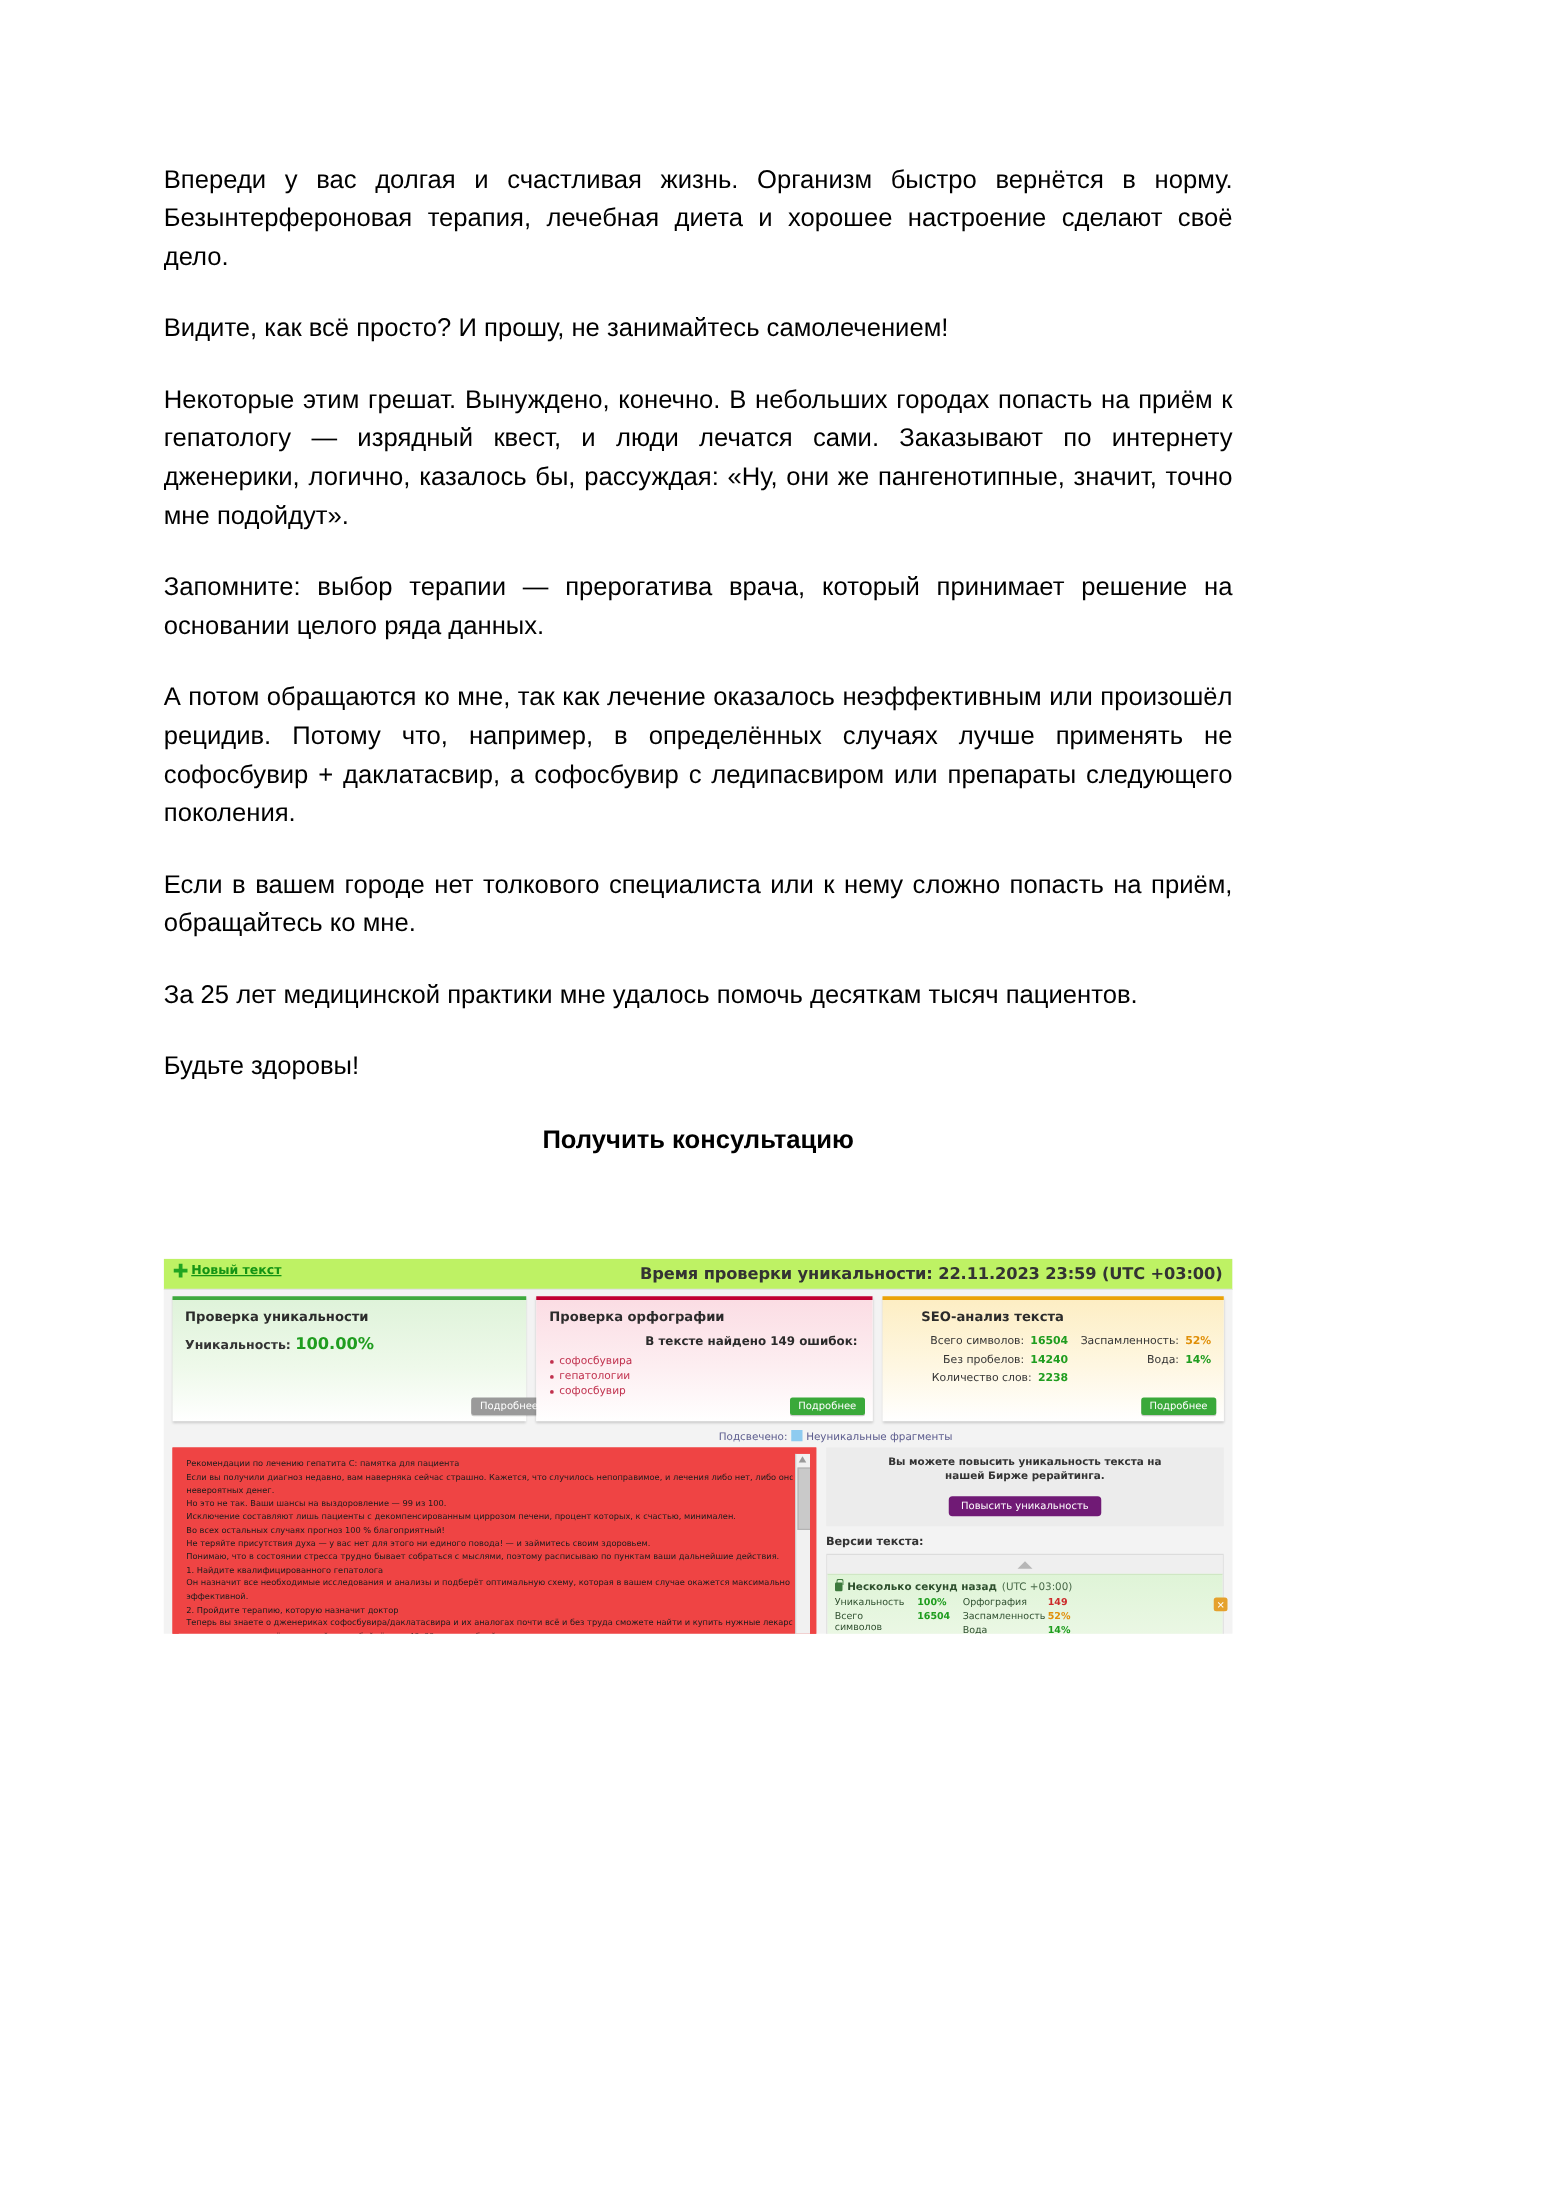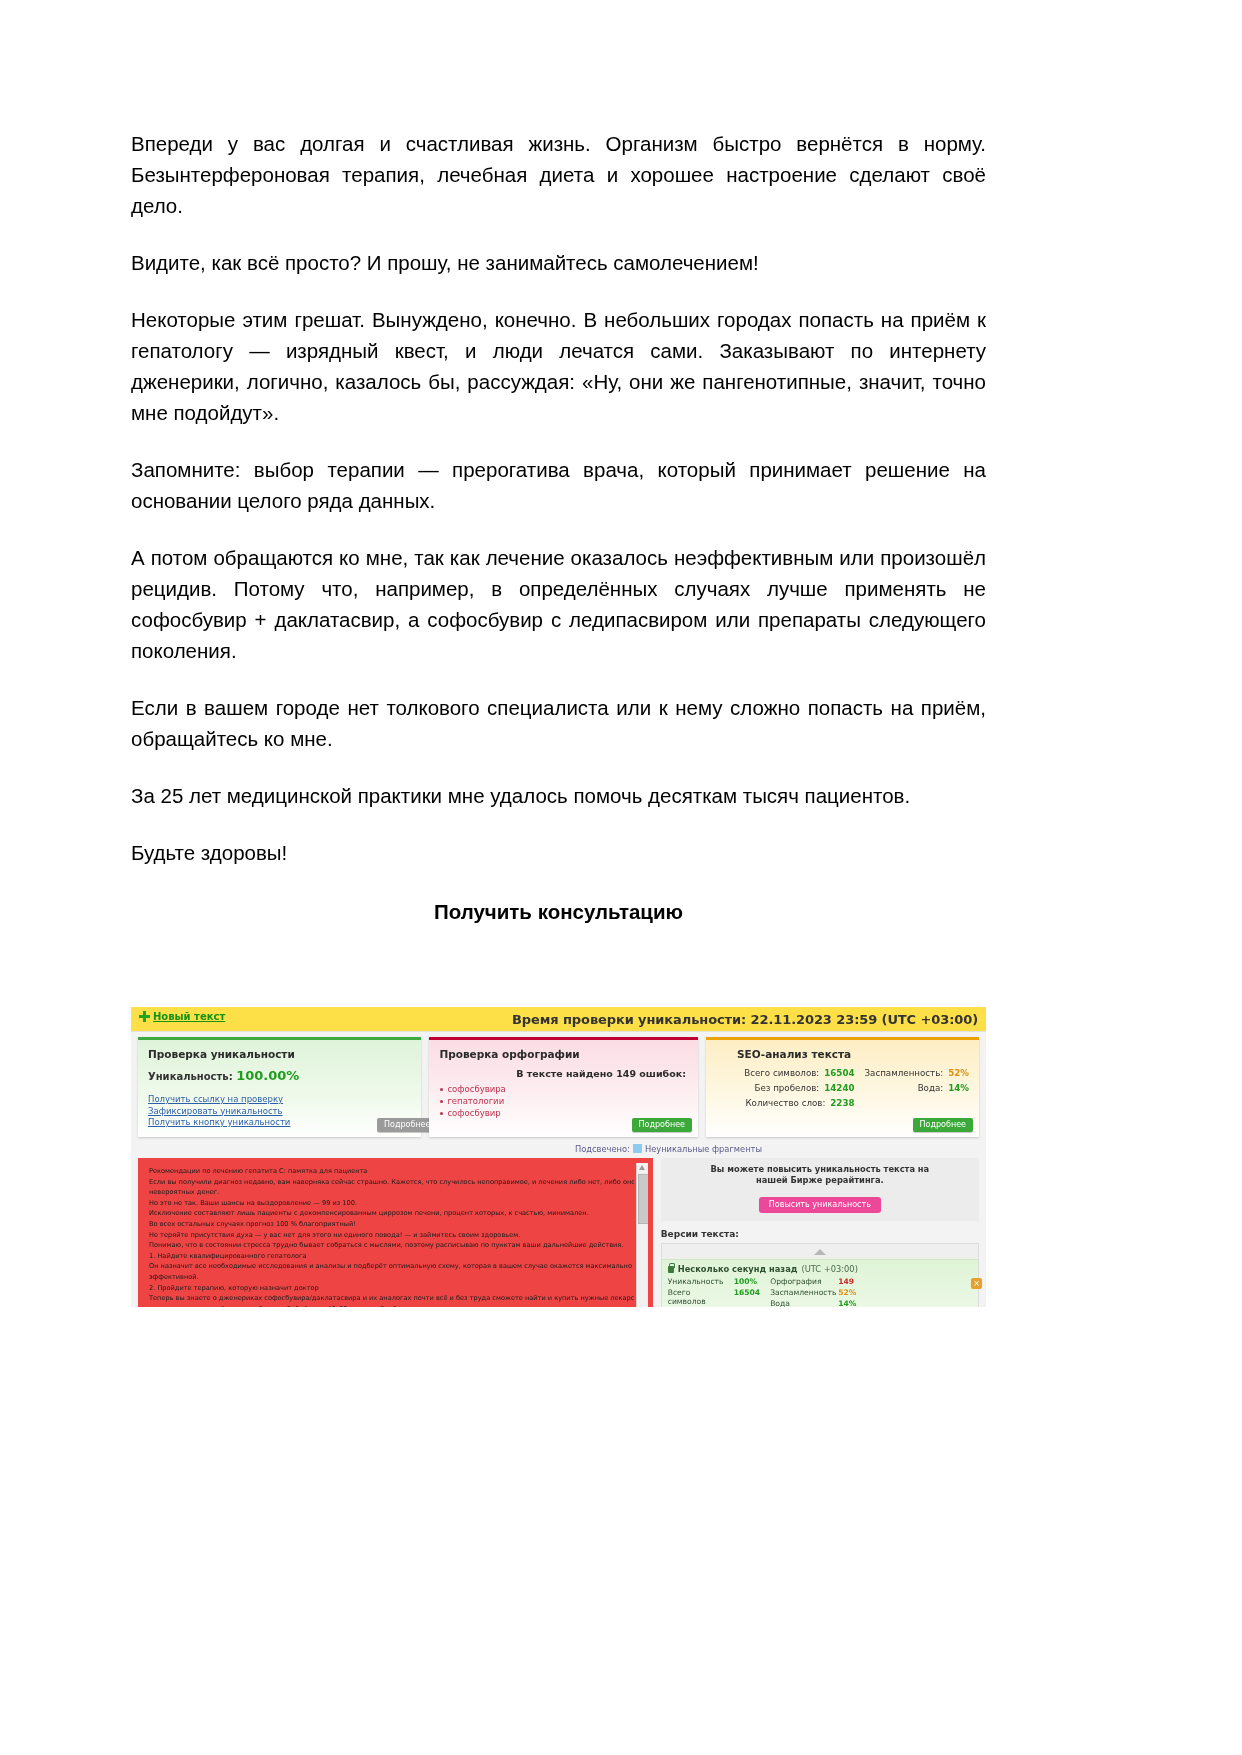--- a/index.html
+++ b/index.html
@@ -49,21 +49,21 @@
     background: #f3f3f3;
     border: 0;
     overflow: hidden;
     font-family: "DejaVu Sans", sans-serif;
     color: #222;
   }
 
   .shot-topbar {
     position: relative;
     height: 24px;
-    background: #fde047;
+    background: #bef264;
     border-bottom: 1px solid #e2e2e2;
   }
   .new-text {
     position: absolute;
     left: 8px;
     top: 4px;
     font-size: 10px;
     font-weight: bold;
     color: #1a9a1a;
     display: flex;
@@ -306,21 +306,21 @@
   }
   .promo p {
     margin: 0 0 6px 0;
     font-size: 8.3px;
     font-weight: bold;
     color: #333;
     line-height: 11px;
   }
   .promo .btn {
     display: inline-block;
-    background: #ec4899;
+    background: #701a75;
     color: #fff;
     font-size: 8px;
     padding: 3px 10px 4px 10px;
     border-radius: 3px;
   }
   .versions-label {
     margin: 8px 0 4px 0;
     font-size: 9px;
     font-weight: bold;
     color: #333;
@@ -427,25 +427,20 @@
     <div class="check-time">Время проверки уникальности: 22.11.2023 23:59 (UTC +03:00)</div>
   </div>
 
   <div class="cards">
 
     <div class="card card-uniq">
       <h3>Проверка уникальности</h3>
       <div class="uniq-line">
         <span>Уникальность:</span>
         <span class="val">100.00%</span>
-      </div>
-      <div class="uniq-links">
-        <a href="#">Получить ссылку на проверку</a>
-        <a href="#">Зафиксировать уникальность</a>
-        <a href="#">Получить кнопку уникальности</a>
       </div>
       <div class="more-btn grey">Подробнее</div>
     </div>
 
     <div class="card card-spell">
       <h3>Проверка орфографии</h3>
       <div class="errors-head">В тексте найдено 149 ошибок:</div>
       <ul class="err-list">
         <li>софосбувира</li>
         <li>гепатологии</li>

